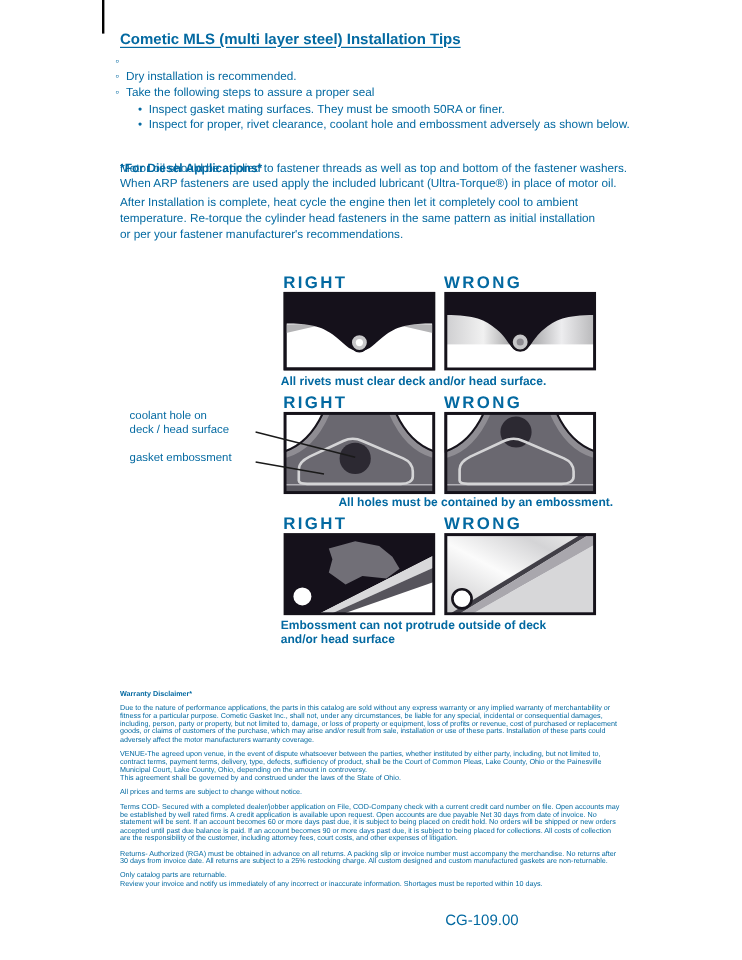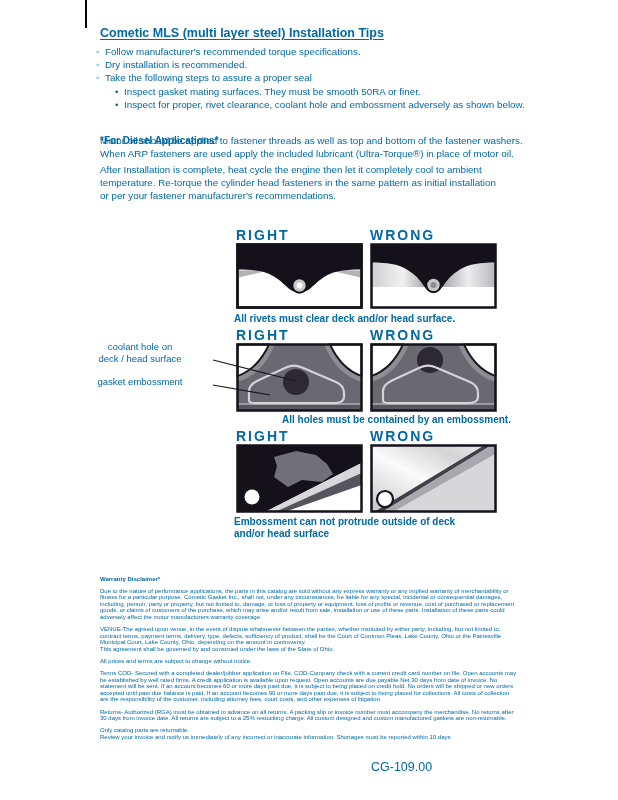--- a/index.html
+++ b/index.html
@@ -20,42 +20,41 @@
   .dp2{top:163px;}
   .dp3{top:204px;}
   .dlabel{font-size:14px;font-weight:700;letter-spacing:2px;text-align:left;width:127px;}
   .r1l{top:227px;} .r2l{top:327px;} .r3l{top:428px;}
   .colL{left:236px;} .colR{left:370px;}
   .dbox{width:127px;}
   .caption{font-size:10px;font-weight:700;white-space:pre-line;line-height:11.5px;}
   .cap1{left:234px;top:313px;}
   .cap2{left:234px;top:414px;margin-left:48px;}
   .cap3{left:234px;top:516px;}
-  .callout{font-size:9.5px;line-height:11.5px;text-align:center;width:112px;left:84px;white-space:pre-line;}
+  .callout{font-size:9.5px;line-height:11.5px;text-align:left;width:112px;left:108px;white-space:pre-line;}
   .co1{top:341px;} .co2{top:376px;}
   .overlay{left:212px;top:343px;pointer-events:none;}
   .disclaimer{left:100px;top:576px;width:432px;font-size:6px;line-height:6.6px;}
   .disclaimer .dh{font-weight:700;margin-bottom:5px;}
   .disclaimer p{margin:0 0 5.5px 0;white-space:pre-line;}
   .pagecode{left:371px;top:760px;font-size:12.5px;}
   svg{display:block;}
 </style>
 </head>
 <body>
 
 <div class="page">
 
   <div class="abs crop-mark"></div>
 
   <div class="abs title">Cometic MLS (multi layer steel) Installation Tips</div>
 
   <div class="abs bullets">
     <div class="brow">
       <span class="bglyph">◦</span>
-      <span>Follow manufacturer's recommended torque specifications.</span>
     </div>
     <div class="brow">
       <span class="bglyph">◦</span>
       <span>Dry installation is recommended.</span>
     </div>
     <div class="brow">
       <span class="bglyph">◦</span>
       <span>Take the following steps to assure a proper seal</span>
     </div>
     <div class="sub">

